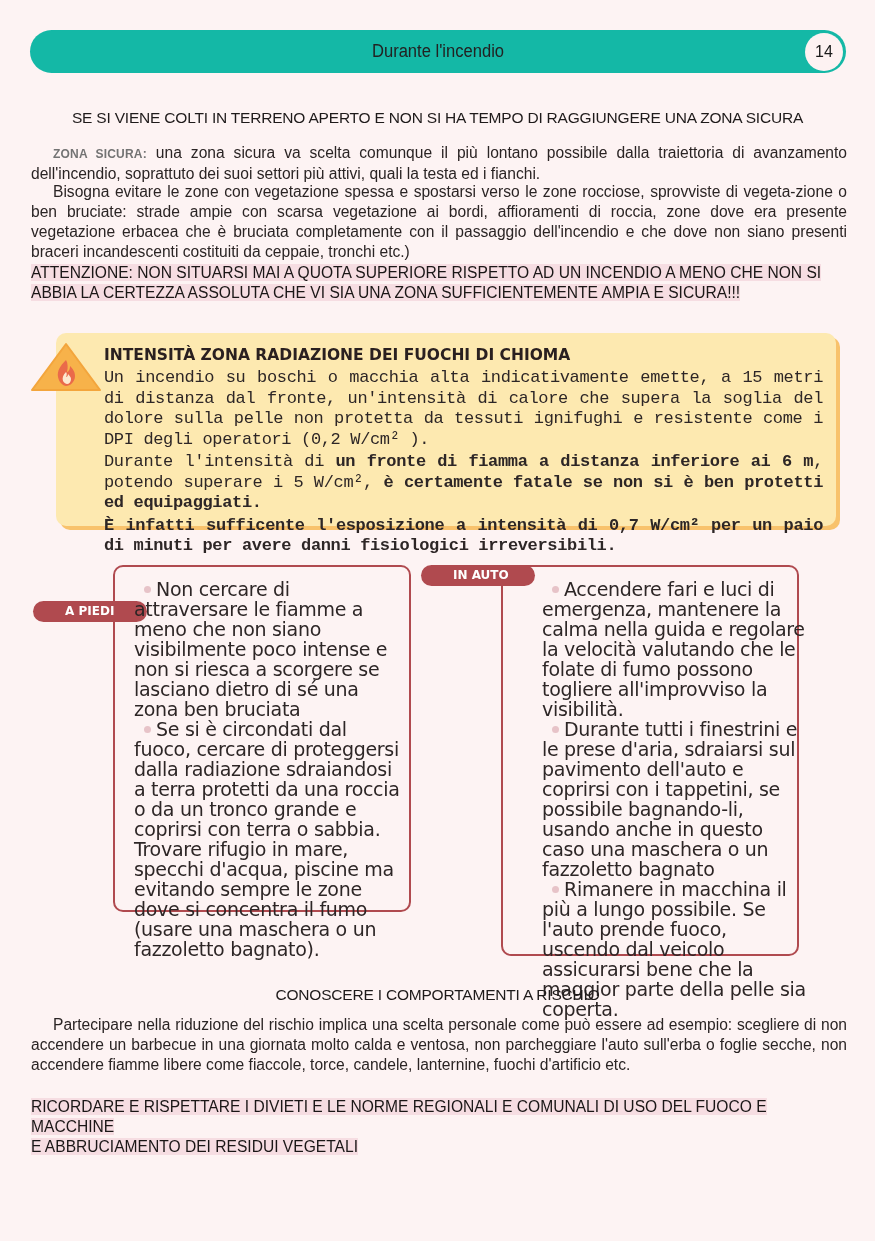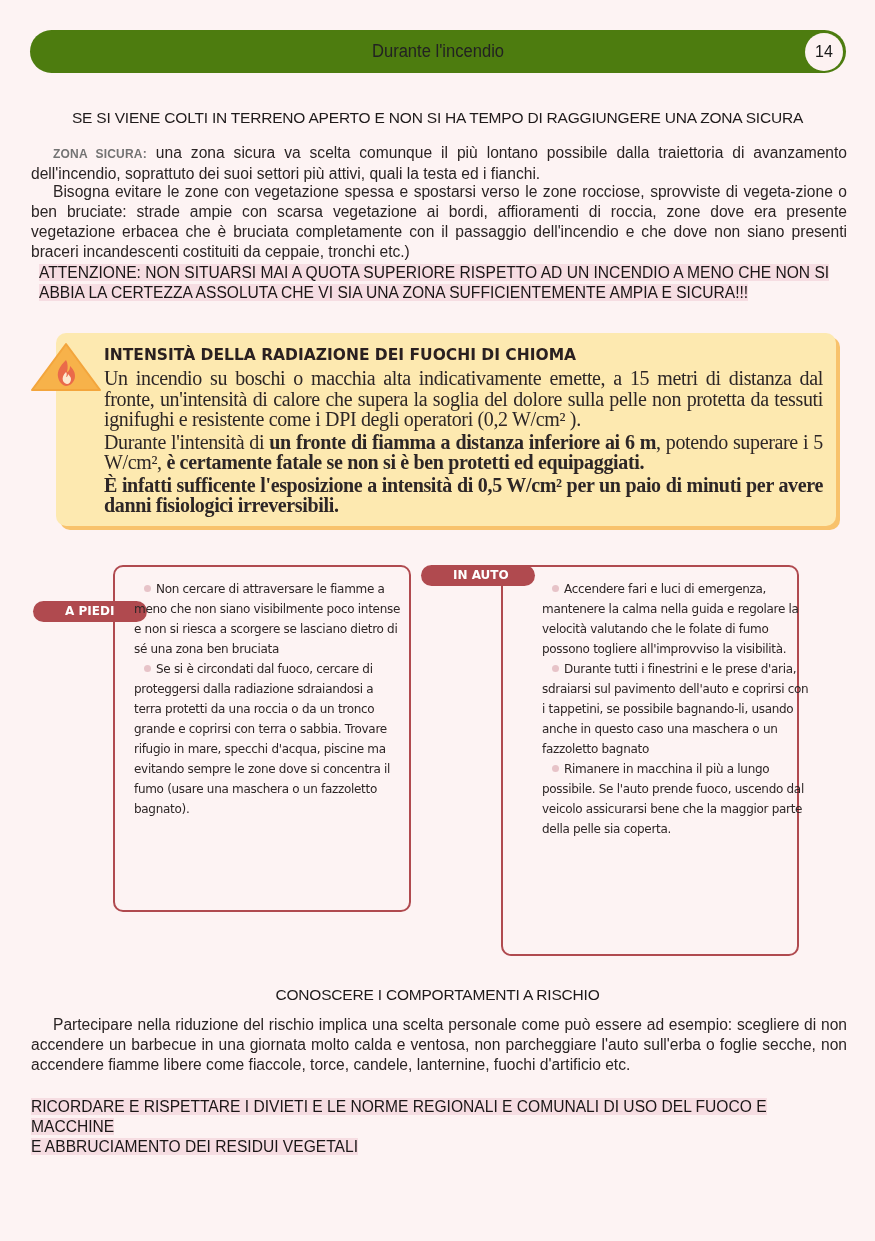--- a/index.html
+++ b/index.html
@@ -3,21 +3,21 @@
 <meta charset="utf-8">
 <style>
   html, body { margin:0; padding:0; }
   body {
     width:875px; height:1241px; background:#fdf3f3; position:relative;
     font-family:"DejaVu Sans Condensed","DejaVu Sans","Liberation Sans",sans-serif;
     color:#2a2222; overflow:hidden;
   }
   .header {
     position:absolute; left:30px; top:30px; width:816px; height:43px;
-    background:#4d7c0f; border-radius:22px;
+    background:#14b8a6; border-radius:22px;
   }
   .header-title {
     position:absolute; left:0; right:0; top:11px; text-align:center;
     font-family:"Liberation Sans", sans-serif; font-size:18px; font-weight:500; color:#222;
     transform:scaleX(0.92);
   }
   .page-num {
     position:absolute; right:3px; top:3px; width:38px; height:38px; border-radius:50%;
     background:#fdf2f2; font-family:"Liberation Sans", sans-serif; font-weight:normal; font-size:16px;
     text-align:center; line-height:38px; color:#1a1a1a;
@@ -44,68 +44,68 @@
     background:#fde9b0; border-radius:10px;
     box-shadow:4px 4px 0 #f8c26c;
   }
   .callout-icon { position:absolute; left:30px; top:342px; width:72px; height:50px; }
   .callout-title {
     position:absolute; left:104px; top:346px;
     font-family:"DejaVu Sans", sans-serif; font-size:15.5px; font-weight:bold; color:#2a2020;
   }
   .callout-body {
     position:absolute; left:104px; top:368px; width:719px;
-    font-family:Liberation Serif, serif; font-size:20px; line-height:20.5px;
+    font-family:Liberation Mono, monospace; font-size:17px; line-height:20.5px;
     color:#2d2626; text-align:justify; letter-spacing:-0.35px;
   }
   .callout-body b { font-weight:bold; }
   .box {
     position:absolute; border:2px solid #b04a4f; border-radius:10px; background:#fdf3f3;
   }
   .tag {
     position:absolute; height:21px; background:#b04a4f; color:#fff; border-radius:11px;
     font-family:"DejaVu Sans", sans-serif; font-size:12px; font-weight:bold; line-height:21px;
     padding-left:32px; box-sizing:border-box;
   }
   .box-text {
-    position:absolute; font-family:"DejaVu Sans", sans-serif; font-size:12px; line-height:20px;
+    position:absolute; font-family:"DejaVu Sans", sans-serif; font-size:19px; line-height:20px;
     color:#2d2626; letter-spacing:-0.3px;
   }
   .bullet { display:inline-block; width:7px; height:7px; background:#e7c3c8; border-radius:50%; margin:0 5px 2px 10px; vertical-align:middle; }
 </style>
 </head>
 <body>
 
 <div class="header">
   <div class="header-title">Durante l'incendio</div>
   <div class="page-num">14</div>
 </div>
 
 <div class="sec-heading" style="top:109px;">SE SI VIENE COLTI IN TERRENO APERTO  E NON SI HA TEMPO DI RAGGIUNGERE UNA ZONA SICURA</div>
 
 <div class="para" style="top:143px;"><span class="indent"></span><span class="smallcaps">ZONA SICURA:</span><span> una zona sicura va scelta comunque il più lontano possibile dalla traiettoria di avanzamento dell'incendio, soprattuto dei suoi settori più attivi, quali la testa ed i fianchi.</span></div>
 
 <div class="para" style="top:182px;"><span class="indent"></span><span>Bisogna evitare le zone con vegetazione spessa e spostarsi verso le zone rocciose, sprovviste di vegeta-zione o ben bruciate: strade ampie con scarsa vegetazione ai bordi, affioramenti di roccia, zone dove era presente vegetazione erbacea che è bruciata completamente con il passaggio dell'incendio e che dove non siano presenti braceri incandescenti costituiti da ceppaie, tronchi etc.)</span></div>
 
-<div class="highlight" style="top:263px;margin-left:8px;">
+<div class="highlight" style="top:263px;">
   <span>ATTENZIONE: NON SITUARSI MAI A QUOTA SUPERIORE RISPETTO AD UN INCENDIO A MENO CHE NON SI</span><br>
   <span>ABBIA LA CERTEZZA ASSOLUTA CHE VI SIA UNA ZONA SUFFICIENTEMENTE AMPIA E SICURA!!!</span>
 </div>
 
 <div class="callout"></div>
 <svg class="callout-icon" viewBox="0 0 72 50">
   <path d="M36 2 L70 48 L2 48 Z" fill="#f7b24a" stroke="#f3a53c" stroke-width="2" stroke-linejoin="round"></path>
   <path d="M36 18 C30 24 27 29 28 35 C29 41 34 44 36 44 C40 44 45 40 45 34 C45 29 42 26 40 24 C40 28 38 30 37 30 C38 26 38 21 36 18 Z" fill="#ea6a4a"></path>
   <path d="M36 30 C33 33 32 36 33 39 C34 41 36 42 37 42 C39 42 41 40 41 37 C41 35 39 33 38 32 C38 34 37 35 36 35 C37 33 37 31 36 30 Z" fill="#fde9d0"></path>
 </svg>
-<div class="callout-title">INTENSITÀ DELLA RADIAZIONE DEI FUOCHI DI CHIOMA</div>
+<div class="callout-title">INTENSITÀ ZONA RADIAZIONE DEI FUOCHI DI CHIOMA</div>
 <div class="callout-body">
   <div>Un incendio su boschi o macchia alta indicativamente emette, a 15 metri di distanza dal fronte, un'intensità di calore che supera la soglia del dolore sulla pelle non protetta da tessuti ignifughi e resistente come i DPI degli operatori (0,2 W/cm² ).</div>
   <div style="margin-top:2px;"><span>Durante l'intensità di </span><b>un fronte di fiamma a distanza inferiore ai 6 m</b><span>, potendo superare i 5 W/cm², </span><b>è certamente fatale se non si è ben protetti ed equipaggiati.</b></div>
-  <div style="margin-top:2px;"><b>È infatti sufficente l'esposizione a intensità di 0,5 W/cm² per un paio di minuti per avere danni fisiologici irreversibili.</b></div>
+  <div style="margin-top:2px;"><b>È infatti sufficente l'esposizione a intensità di 0,7 W/cm² per un paio di minuti per avere danni fisiologici irreversibili.</b></div>
 </div>
 
 <div class="box" style="left:113px; top:565px; width:294px; height:343px;"></div>
 <div class="tag" style="left:33px; top:565px; width:114px;margin-top:36px;">A PIEDI</div>
 <div class="box-text" style="left:134px; top:579px; width:268px;">
   <div><span class="bullet"></span><span>Non cercare di attraversare le fiamme a meno che non siano visibilmente poco intense e non si riesca a scorgere se lasciano dietro di sé una zona ben bruciata</span></div>
   <div><span class="bullet"></span><span>Se si è circondati dal fuoco, cercare di proteggersi dalla radiazione sdraiandosi a terra protetti da una roccia o da un tronco grande e coprirsi con terra o sabbia. Trovare rifugio in mare, specchi d'acqua, piscine ma evitando sempre le zone dove si concentra il fumo (usare una maschera o un fazzoletto bagnato).</span></div>
 </div>
 
 <div class="box" style="left:501px; top:565px; width:294px; height:387px;"></div>

